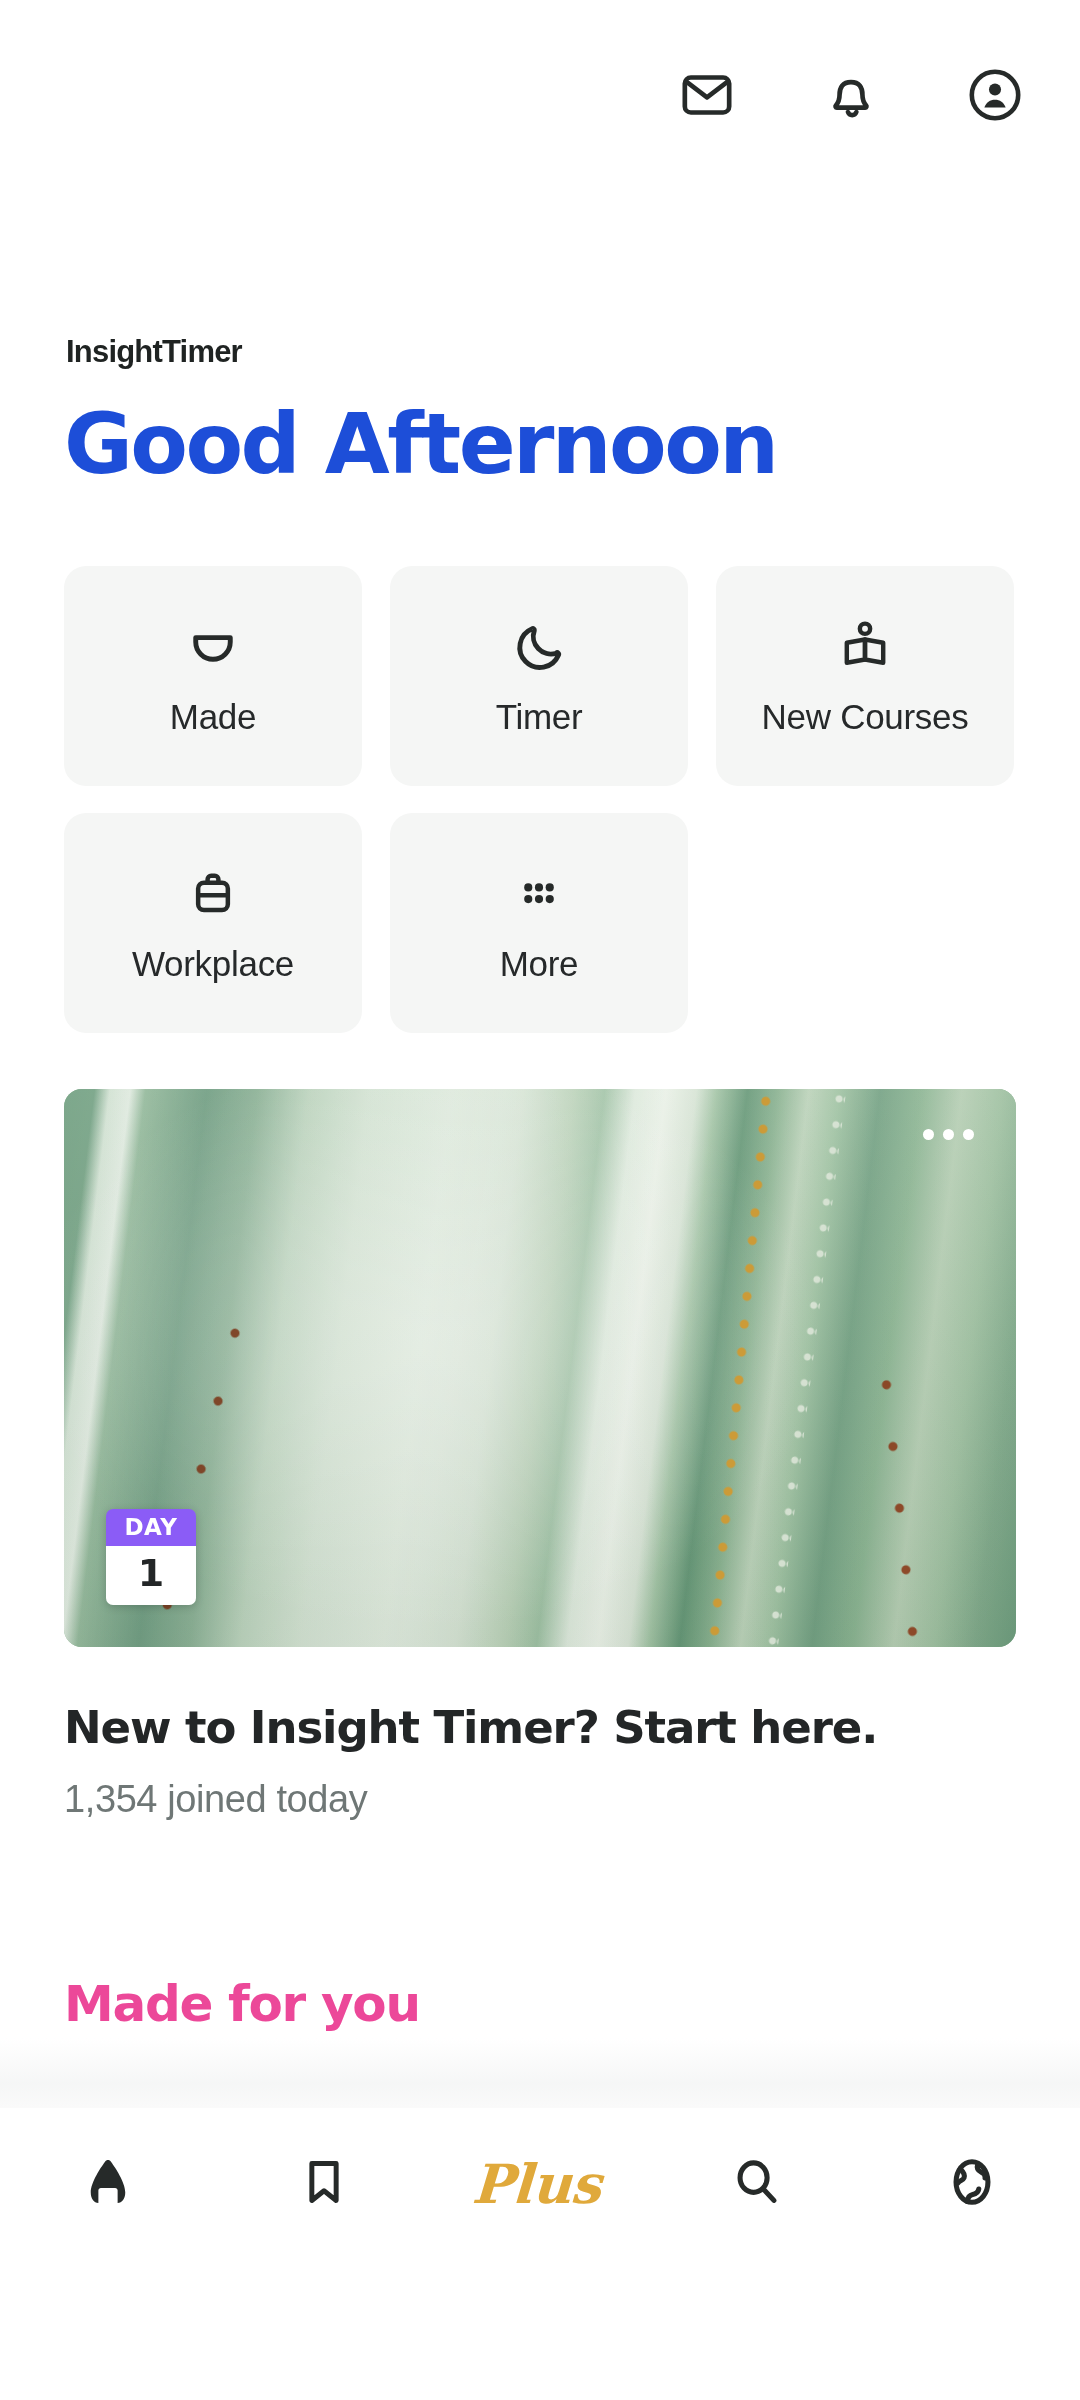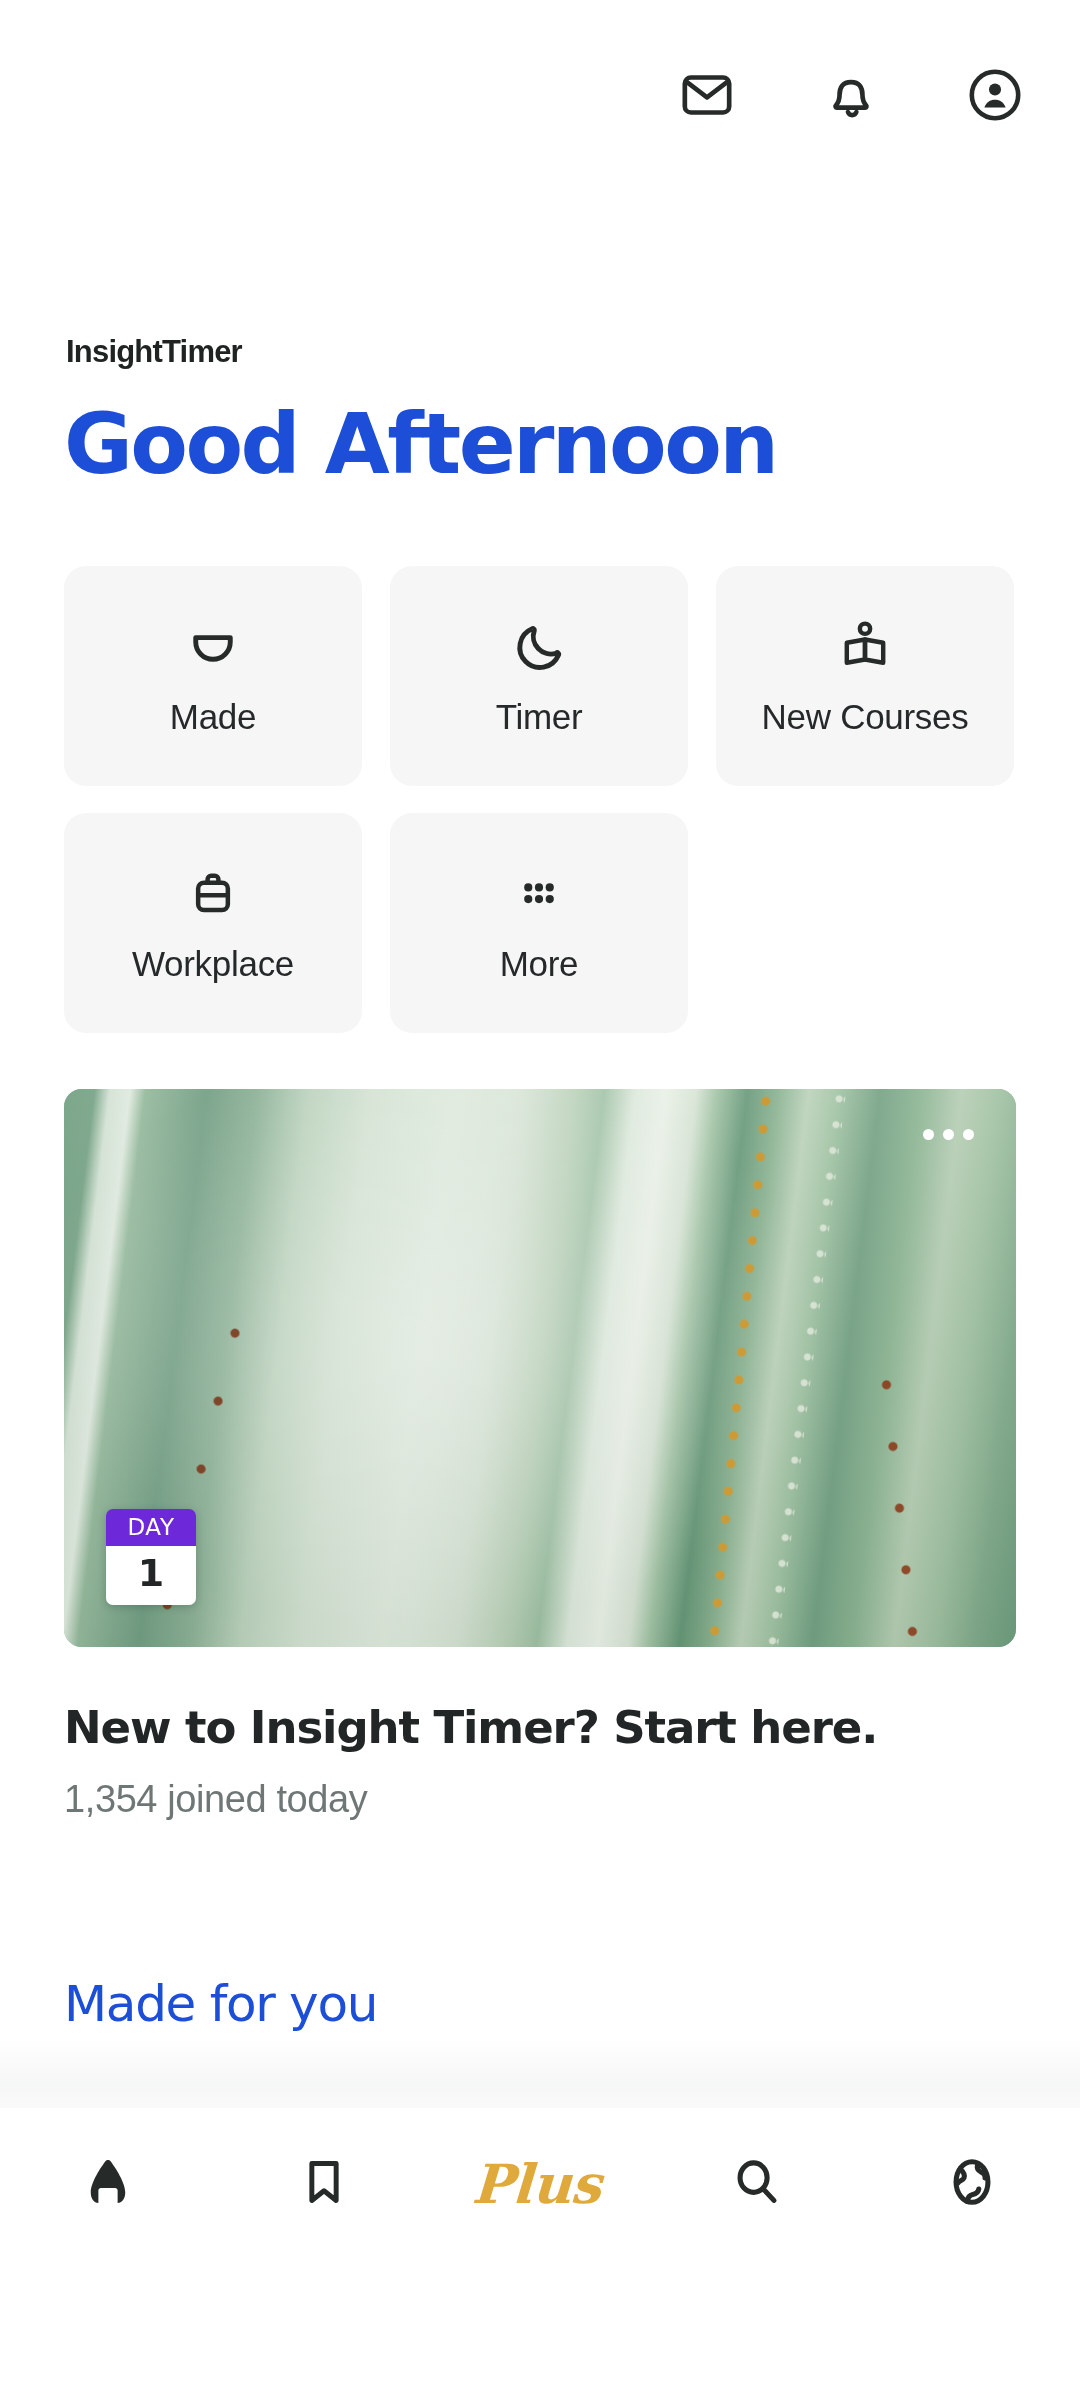--- a/index.html
+++ b/index.html
@@ -207,24 +207,24 @@
   .daybadge {
     position: absolute;
     left: 42px;
     bottom: 42px;
     width: 90px;
     border-radius: 7px;
     overflow: hidden;
     box-shadow: 0 2px 8px rgba(0,0,0,0.18);
   }
   .daybadge-top {
-    background: #6d28d9;
+    background: #8b5cf6;
     color: #ffffff;
     font-size: 23px;
-    font-weight: 400;
+    font-weight: 700;
     letter-spacing: 0.6px;
     text-align: center;
     padding: 5px 0 6px;
     font-family: "DejaVu Sans", sans-serif;
   }
   .daybadge-num {
     background: #ffffff;
     color: #232627;
     font-size: 38px;
     font-weight: 700;
@@ -253,23 +253,23 @@
     letter-spacing: -0.4px;
     font-family: "Liberation Sans", sans-serif;
   }
 
   
   .section-title {
     position: absolute;
     top: 1975px;
     left: 64px;
     font-size: 50px;
-    font-weight: 400;
+    font-weight: 700;
     letter-spacing: -1.3px;
-    color: #1d4ed8;
+    color: #ec4899;
     font-family: "DejaVu Sans", sans-serif;
   }
 
   
   .navshade {
     position: absolute;
     left: 0;
     top: 2038px;
     width: 1080px;
     height: 70px;

